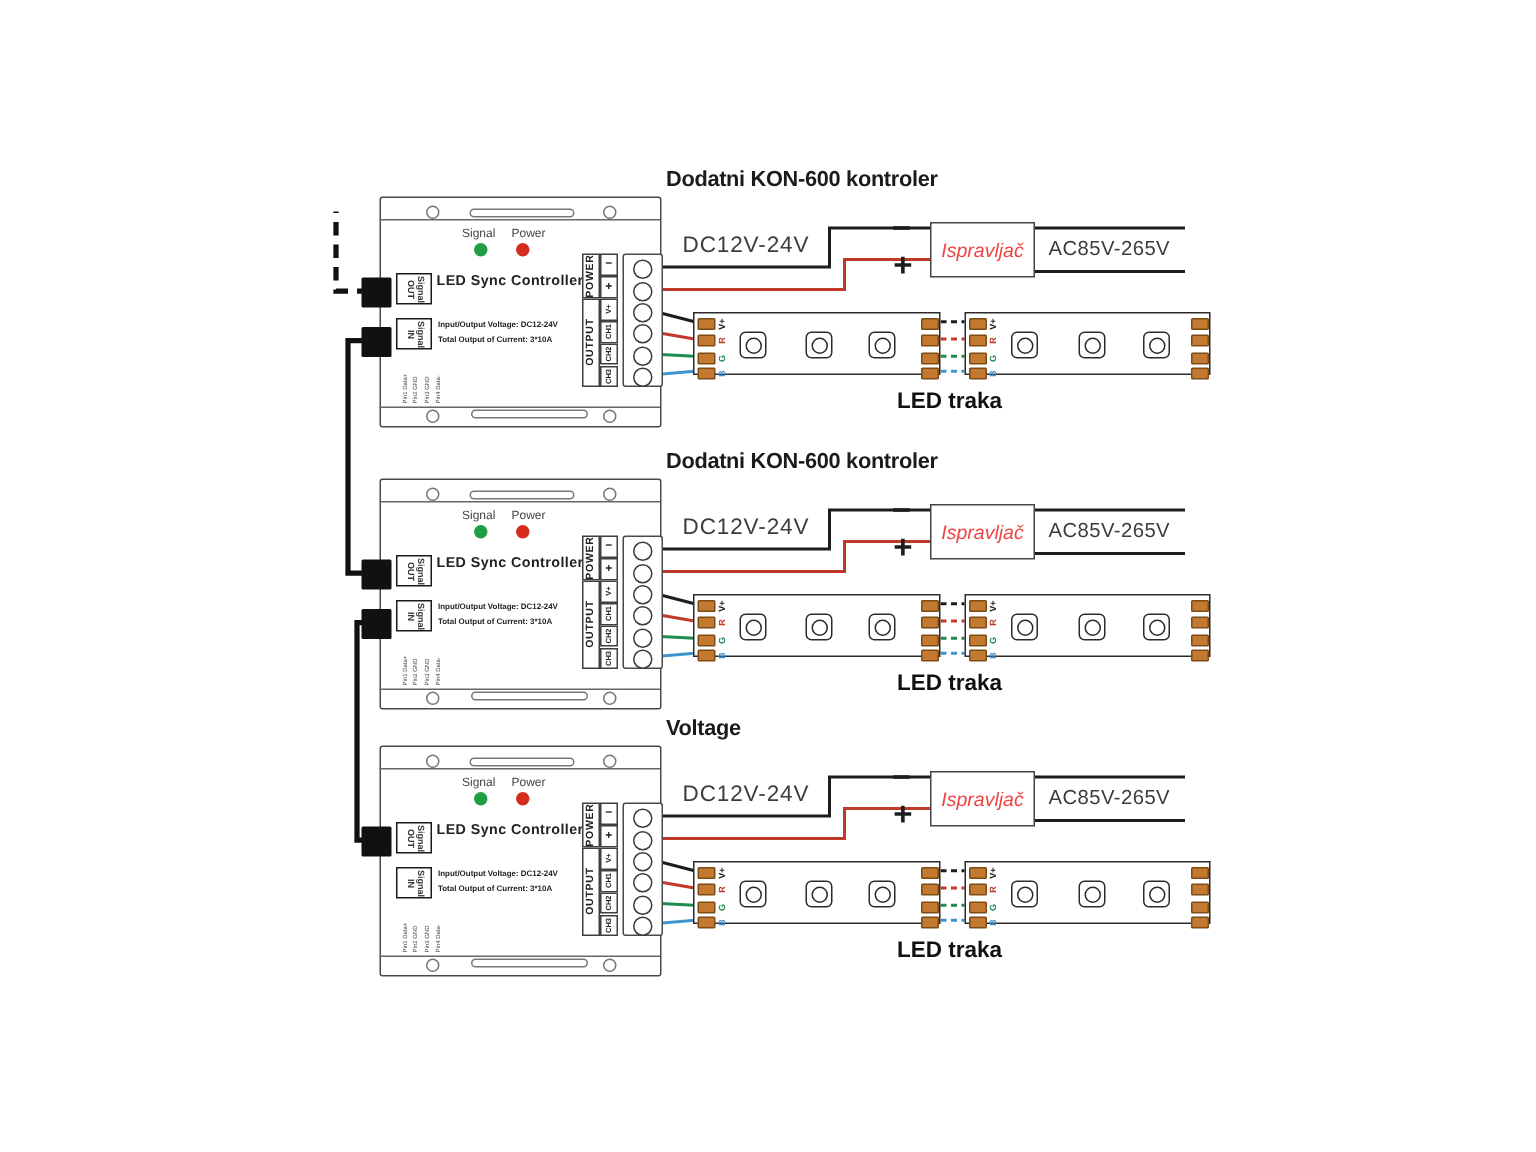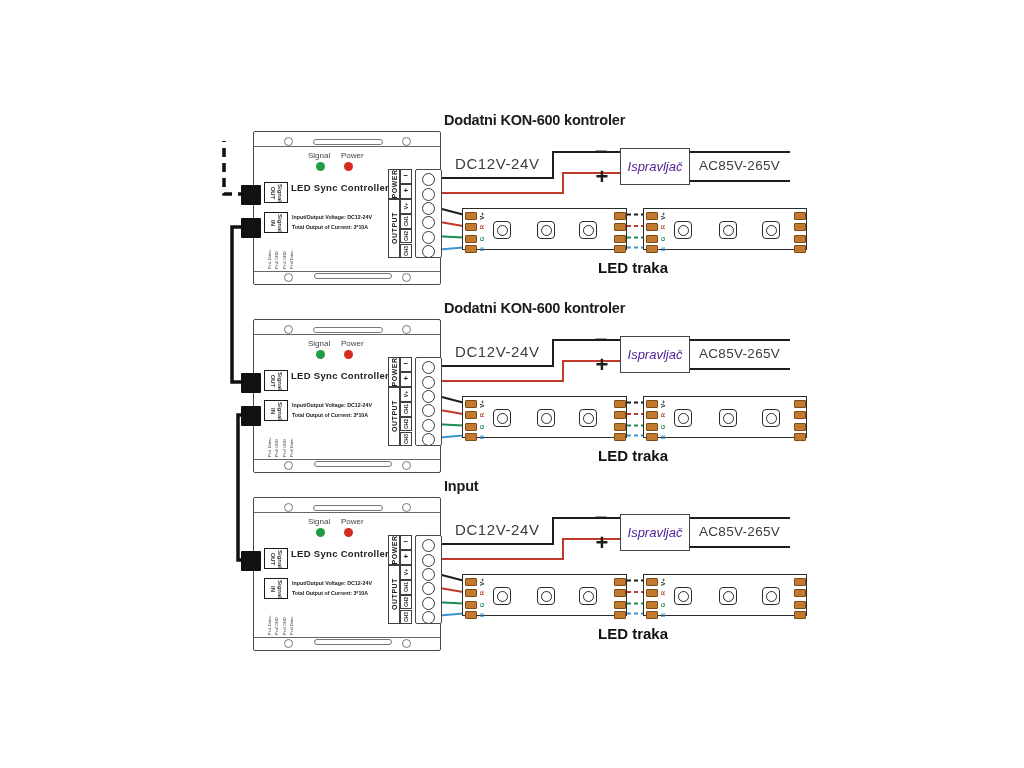--- a/index.html
+++ b/index.html
@@ -9,21 +9,21 @@
   .abs { position:absolute; }
 
   
   .section { position:absolute; left:0; width:1024px; height:210px; }
   .sec-title { left:444px; top:0; font-size:14.5px; font-weight:bold; letter-spacing:-0.2px; white-space:nowrap; color:#1b1b1b; }
   .dc-label { left:455px; top:43px; font-size:15px; color:#3c3c3c; letter-spacing:0.6px; white-space:nowrap; }
   .ac-label { left:699px; top:46px; font-size:13.5px; color:#3c3c3c; letter-spacing:0.3px; white-space:nowrap; }
   .sign { width:24px; text-align:center; font-size:22px; line-height:22px; color:#1d1d1d; font-weight:bold; }
   .psu { left:620px; top:36px; width:70px; height:37px; border:1.6px solid #444; background:#fff;
          display:flex; align-items:center; justify-content:center; }
-  .psu-label { font-style:italic; font-size:13px; color:#4c1d95; }
+  .psu-label { font-style:italic; font-size:13px; color:#ef4444; }
 
   
   svg.wires, svg.cables { position:absolute; left:0; top:0; }
   .wk { fill:none; stroke:#1d1d1d; stroke-width:2; }
   .wr { fill:none; stroke:#c0392b; stroke-width:2; }
   .wg { fill:none; stroke:#1e8b4f; stroke-width:2; }
   .wb { fill:none; stroke:#3d95d0; stroke-width:2; }
   .dash { stroke-dasharray:4 3; }
   .cable { fill:none; stroke:#111; stroke-width:3.5; }
   .dashc { stroke-dasharray:9 6; }
@@ -385,21 +385,21 @@
       <div class="pad" style="left:150px;top:14px"></div>
       <div class="pad" style="left:150px;top:25.5px"></div>
       <div class="pad" style="left:150px;top:35.5px"></div>
     </div>
 
     <div class="abs strip-label" style="left:598px;top:147px">LED traka</div>
   </div>
 
   <div class="section kind-master" style="top: 478px;">
 
-    <div class="abs sec-title">Input</div>
+    <div class="abs sec-title">Voltage</div>
 
     <svg class="wires" width="1024" height="210">
       <path class="wk" d="M434,66 H553 V40 H621"></path>
       <path class="wr" d="M434,81 H563 V61 H621"></path>
       <path class="wk" d="M690,40 H790"></path>
       <path class="wk" d="M690,69 H790"></path>
       <path class="wk" d="M434,95 L463,102.5"></path>
       <path class="wr" d="M434,109 L463,114"></path>
       <path class="wg" d="M434,124 L463,125.5"></path>
       <path class="wb" d="M434,138 L463,135.5"></path>

